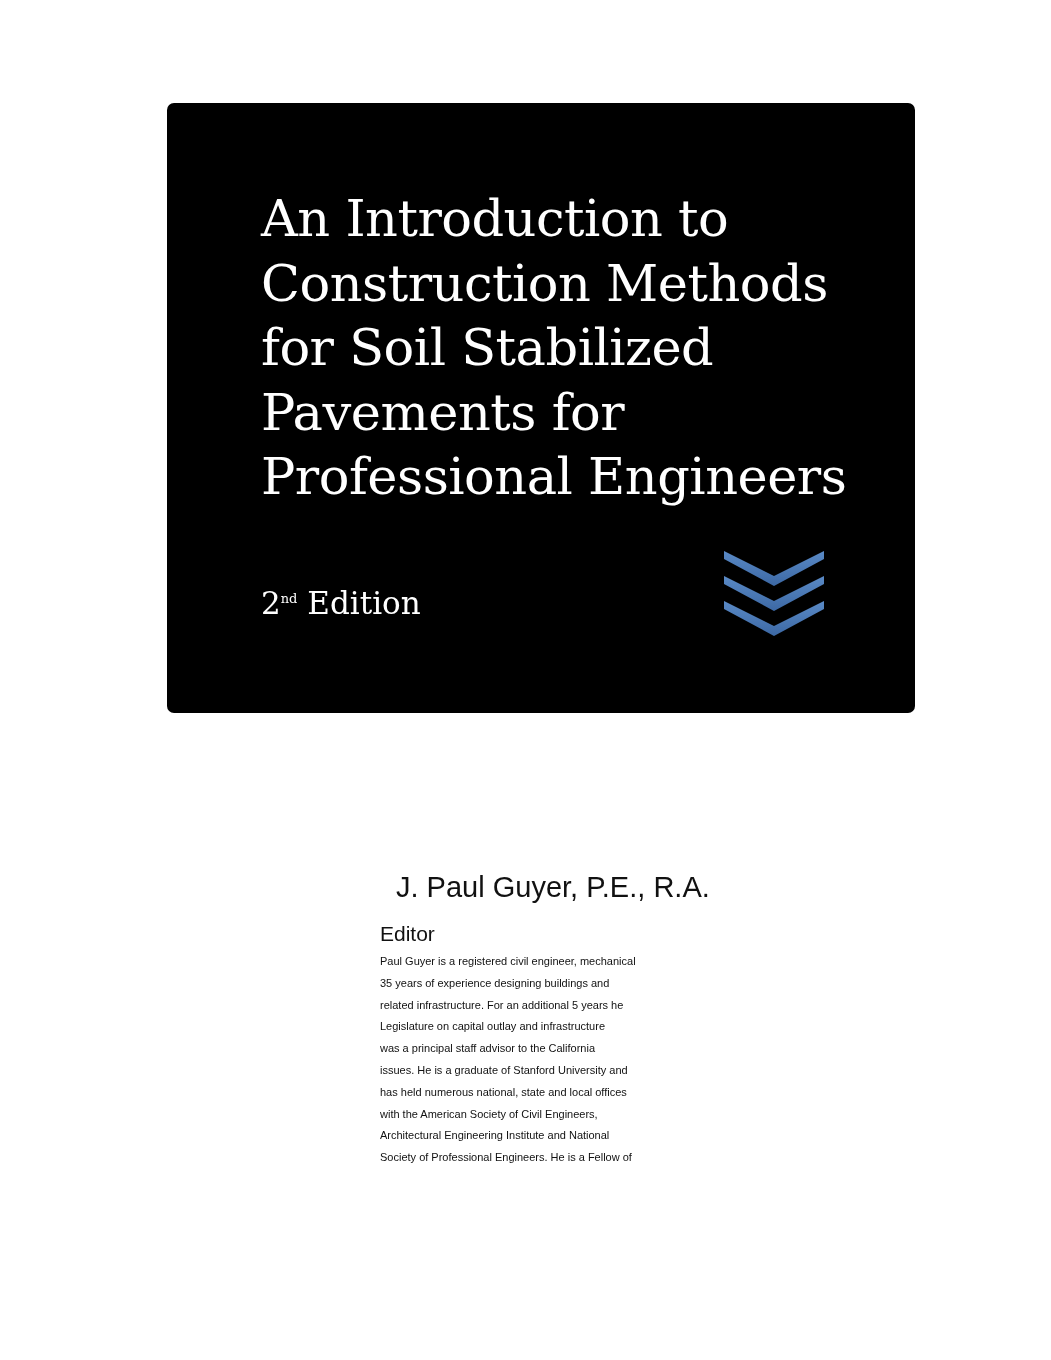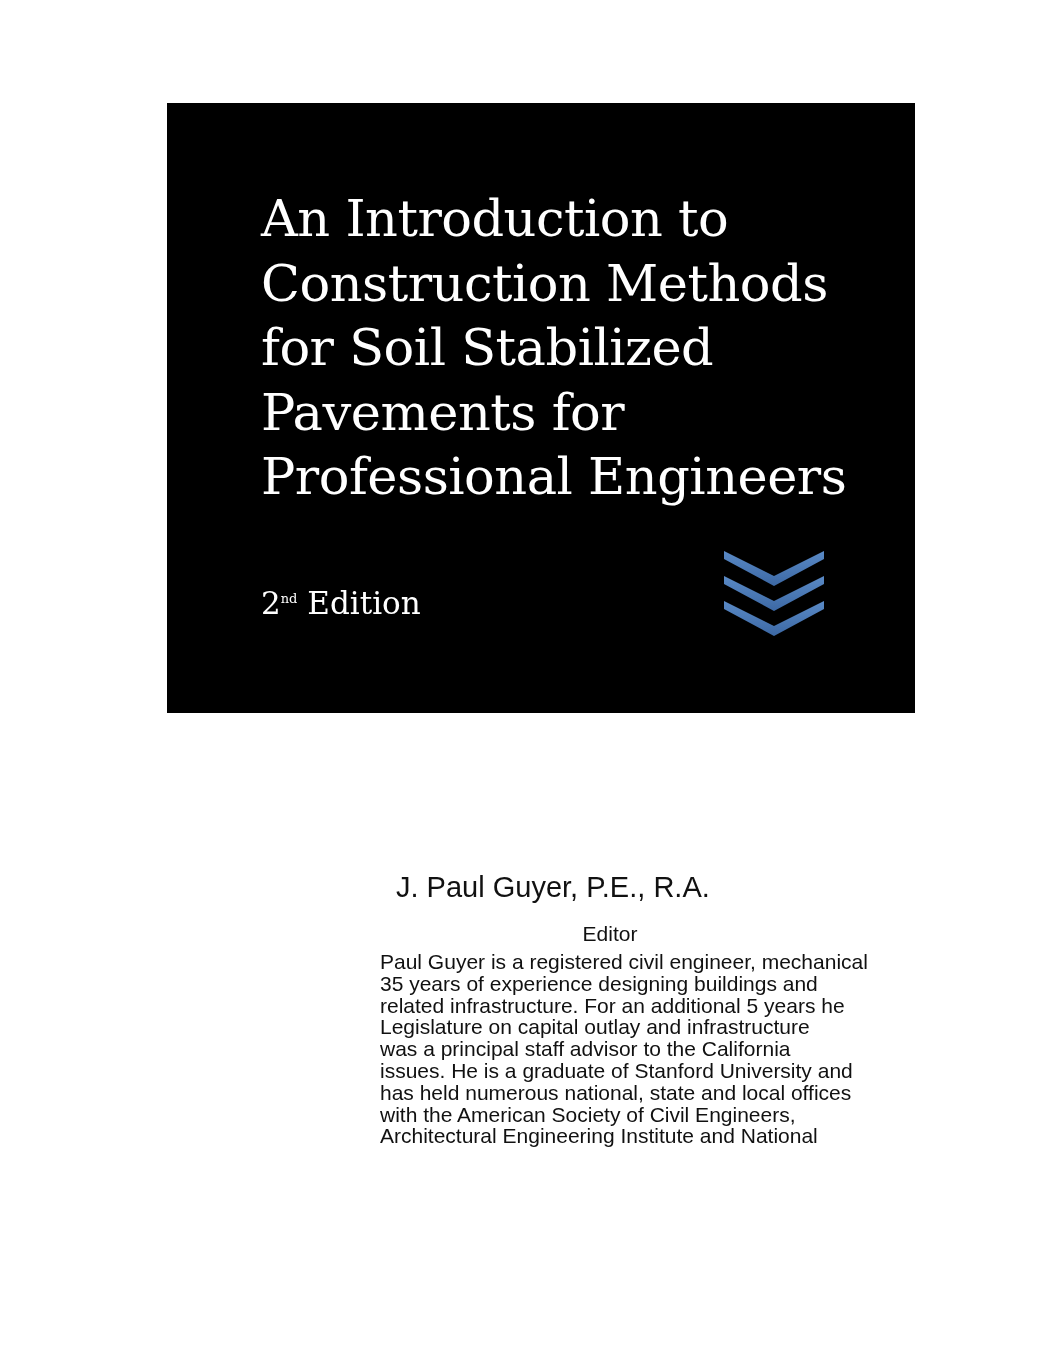--- a/index.html
+++ b/index.html
@@ -2,44 +2,45 @@
 <html><head>
 <meta charset="utf-8">
 <style>
   html, body { margin: 0; padding: 0; }
   body {
     width: 1051px; height: 1360px; background: #ffffff; position: relative; overflow: hidden;
   }
   .cover-block {
     position: absolute; left: 167px; top: 103px; width: 748px; height: 610px;
     background: #000000;
+    border-radius: 7px;
   }
   .title {
     position: absolute; left: 94px; top: 84px; width: 640px;
     font-family: "DejaVu Serif", serif; font-size: 51px; line-height: 64.5px;
     color: #ffffff; margin: 0; font-weight: normal; letter-spacing: -0.5px;
   }
   .title span { display: block; white-space: nowrap; }
   .edition {
     position: absolute; left: 94px; top: 482px;
     font-family: "DejaVu Serif", serif; font-size: 31px; color: #ffffff;
   }
   .edition sup { font-size: 13px; vertical-align: 11px; line-height: 0; }
   .chevrons {
     position: absolute; left: 557px; top: 448px; width: 100px; height: 94px;
   }
   .author-block {
     position: absolute; left: 380px; top: 853px; width: 460px;
     font-family: "Liberation Sans", sans-serif; color: #111111;
   }
   .author-name { font-size: 29px; line-height: 36px; margin: 16px; font-weight: normal; }
-  .author-role { font-size: 21px; line-height: 26px; margin-top: 6px; text-align: center; }
+  .author-role { font-size: 21px; line-height: 26px; margin-top: 6px; }
   .bio {
     position: absolute; left: 380px; top: 951px; width: 450px;
-    font-family: "Liberation Sans", sans-serif; font-size: 21px; line-height: 21.8px; color: #111111;
+    font-family: "Liberation Sans", sans-serif; font-size: 11px; line-height: 21.8px; color: #111111;
   }
   .bio span { display: block; white-space: nowrap; }
 </style>
 </head>
 <body>
 
 <div class="cover-block">
   <h1 class="title">
     <span>An Introduction to</span>
     <span>Construction Methods</span>
@@ -74,13 +75,14 @@
 <div class="bio">
   <span>Paul Guyer is a registered civil engineer, mechanical</span>
   <span>35 years of experience designing buildings and</span>
   <span>related infrastructure.  For an additional 5 years he</span>
   <span>Legislature on capital outlay and infrastructure</span>
   <span>was a principal staff advisor to the California</span>
   <span>issues.  He is a graduate of Stanford University and</span>
   <span>has held numerous national, state and local offices</span>
   <span>with the American Society of Civil Engineers,</span>
   <span>Architectural Engineering Institute and National</span>
+  <span>Society of Professional Engineers. He is a Fellow of</span>
 </div>
 
 </body></html>

